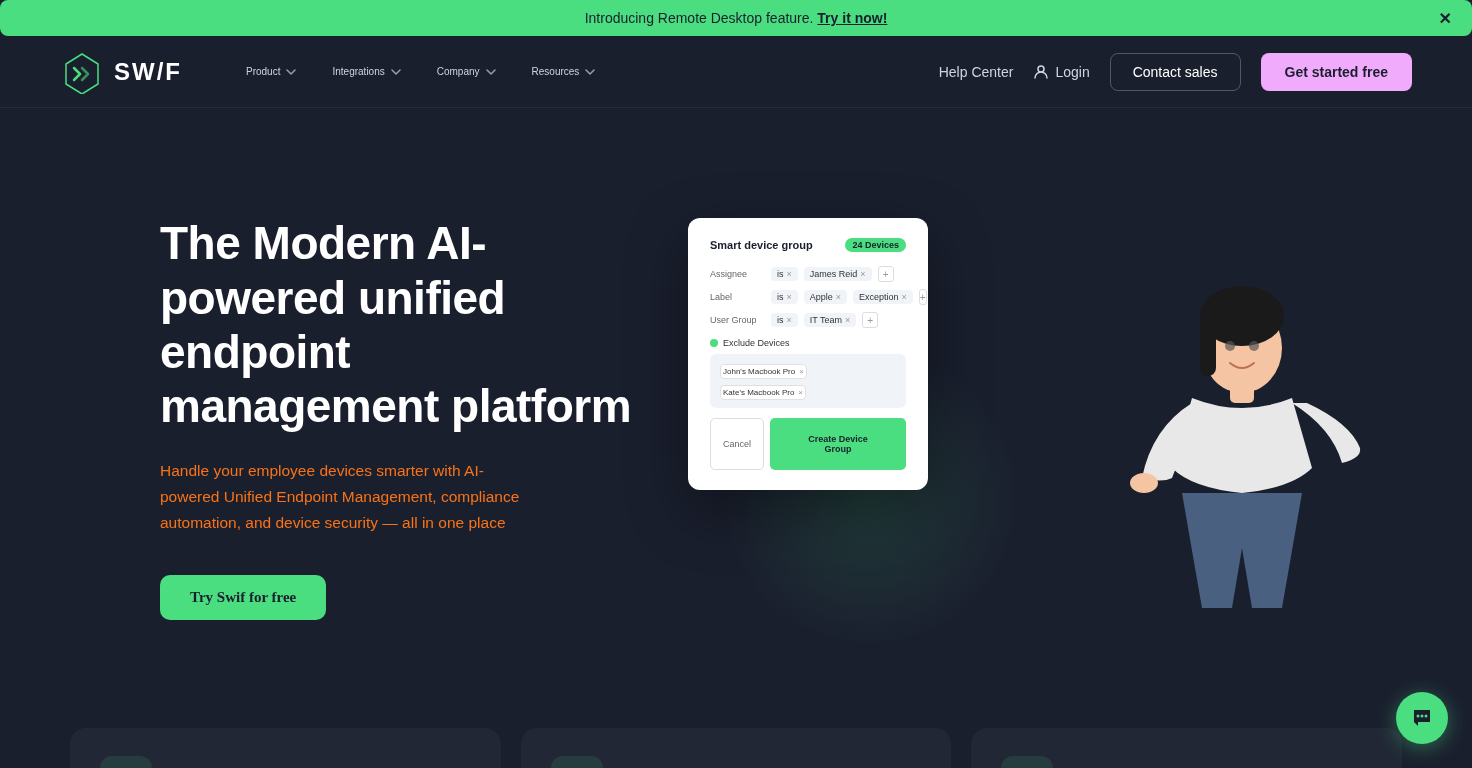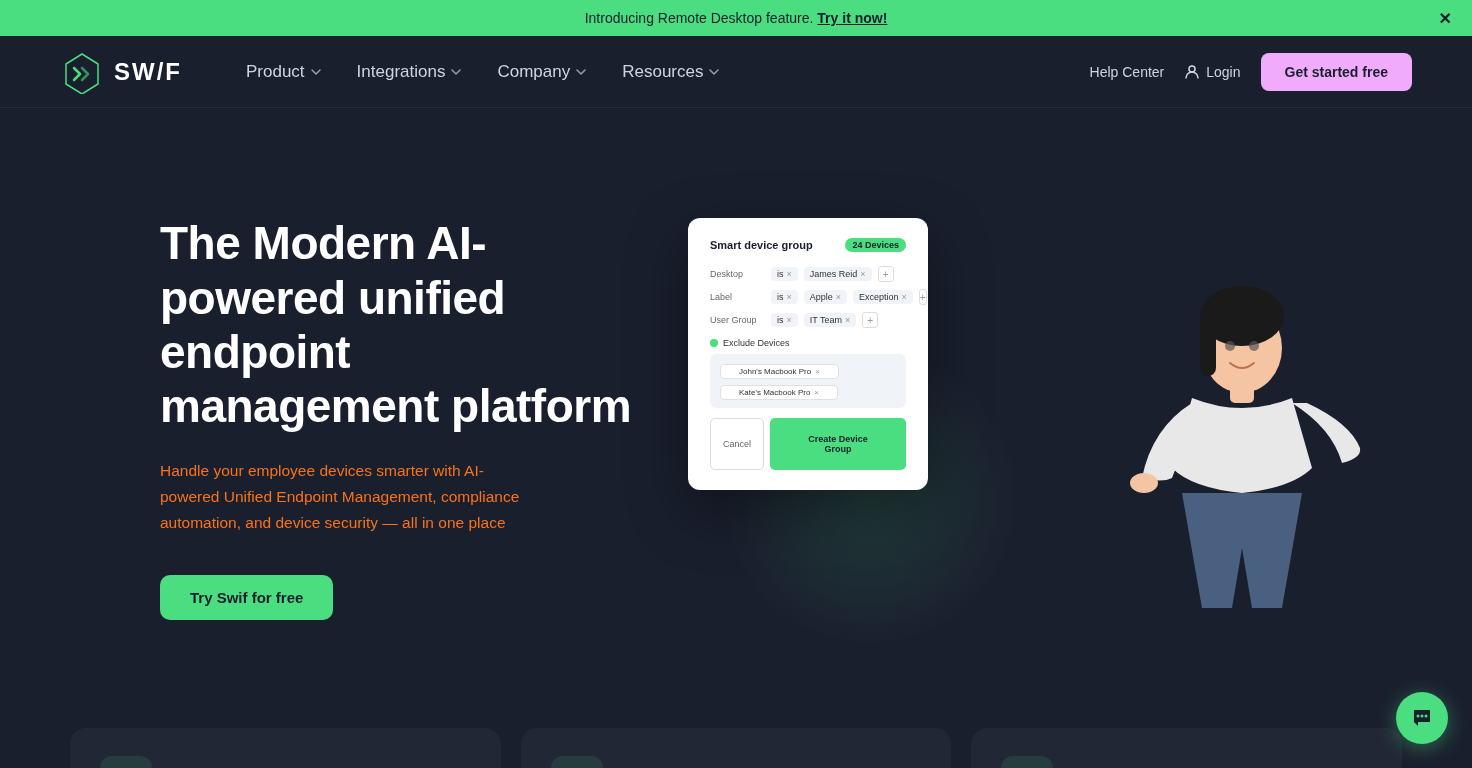--- a/index.html
+++ b/index.html
@@ -17,20 +17,21 @@
       background: #4ade80;
       color: #1a1f2e;
       text-align: center;
       padding: 10px 20px;
       font-size: 14px;
       font-weight: 500;
       position: relative;
       display: flex;
       align-items: center;
       justify-content: center;
+      border-radius: 8px;
     }
     .top-banner a {
       color: #1a1f2e;
       font-weight: 700;
       text-decoration: underline;
     }
     .banner-close {
       position: absolute;
       right: 20px;
       cursor: pointer;
@@ -72,21 +73,21 @@
       align-items: center;
       gap: 6px;
       flex: 1;
     }
     .nav-item {
       display: flex;
       align-items: center;
       gap: 4px;
       padding: 8px 14px;
       color: #cdd5e0;
-      font-size: 17px;
+      font-size: 10px;
       cursor: pointer;
       border-radius: 6px;
       transition: background 0.2s;
       text-decoration: none;
     }
     .chevron-icon {
       width: 14px;
       height: 14px;
       opacity: 0.7;
     }
@@ -167,21 +168,21 @@
     .hero-cta {
       display: inline-block;
       padding: 14px 30px;
       background: #4ade80;
       color: #1a1f2e;
       border: none;
       border-radius: 10px;
       font-size: 15px;
       font-weight: 700;
       cursor: pointer;
-      font-family: Liberation Sans, sans-serif;
+      font-family: Liberation Serif, serif;
     }
 
     
     .hero-visual {
       flex: 1;
       position: relative;
       height: 500px;
       display: flex;
       align-items: center;
       justify-content: center;
@@ -274,21 +275,21 @@
       border-radius: 6px;
       padding: 6px 8px;
       margin-bottom: 10px;
     }
     .device-chip {
       display: inline-flex;
       align-items: center;
       gap: 4px;
       background: #fff;
       border-radius: 4px;
-      padding: 2px 18px;
+      padding: 2px 2px;
       font-size: 8px;
       color: #333;
       margin: 2px;
       border: 1px solid #e0e0e0;
     }
     .card-actions {
       display: flex;
       gap: 6px;
       justify-content: flex-end;
     }
@@ -432,20 +433,21 @@
 
   <div class="header-right">
     <a class="help-link" href="#">Help Center</a>
     <button class="login-btn">
       <svg width="16" height="16" viewBox="0 0 16 16" fill="none">
         <circle cx="8" cy="5" r="3" stroke="#cdd5e0" stroke-width="1.5"></circle>
         <path d="M2 14c0-3.3 2.7-6 6-6s6 2.7 6 6" stroke="#cdd5e0" stroke-width="1.5" stroke-linecap="round"></path>
       </svg>
       <span>Login</span>
     </button>
+    <button class="contact-btn">Contact sales</button>
     <button class="cta-btn">Get started free</button>
   </div>
 </header>
 
 <section class="hero">
   <div class="hero-content">
     <h1 class="hero-title">The Modern AI-powered unified endpoint management platform</h1>
     <p class="hero-desc">Handle your employee devices smarter with AI-powered Unified Endpoint Management, compliance automation, and device security — all in one place</p>
     <button class="hero-cta">Try Swif for free</button>
   </div>
@@ -454,21 +456,21 @@
 
     <div class="glow-circle"></div>
 
     <div class="dashboard-card">
       <div class="card-header-row">
         <span class="card-title">Smart device group</span>
         <span class="card-badge">24 Devices</span>
       </div>
 
       <div class="card-row">
-        <span class="card-label">Desktop</span>
+        <span class="card-label">Assignee</span>
         <span class="card-chip">is <span class="chip-x">×</span></span>
         <span class="card-chip">James Reid <span class="chip-x">×</span></span>
         <div class="card-add">+</div>
       </div>
 
       <div class="card-row">
         <span class="card-label">Label</span>
         <span class="card-chip">is <span class="chip-x">×</span></span>
         <span class="card-chip">Apple <span class="chip-x">×</span></span>
         <span class="card-chip">Exception <span class="chip-x">×</span></span>

